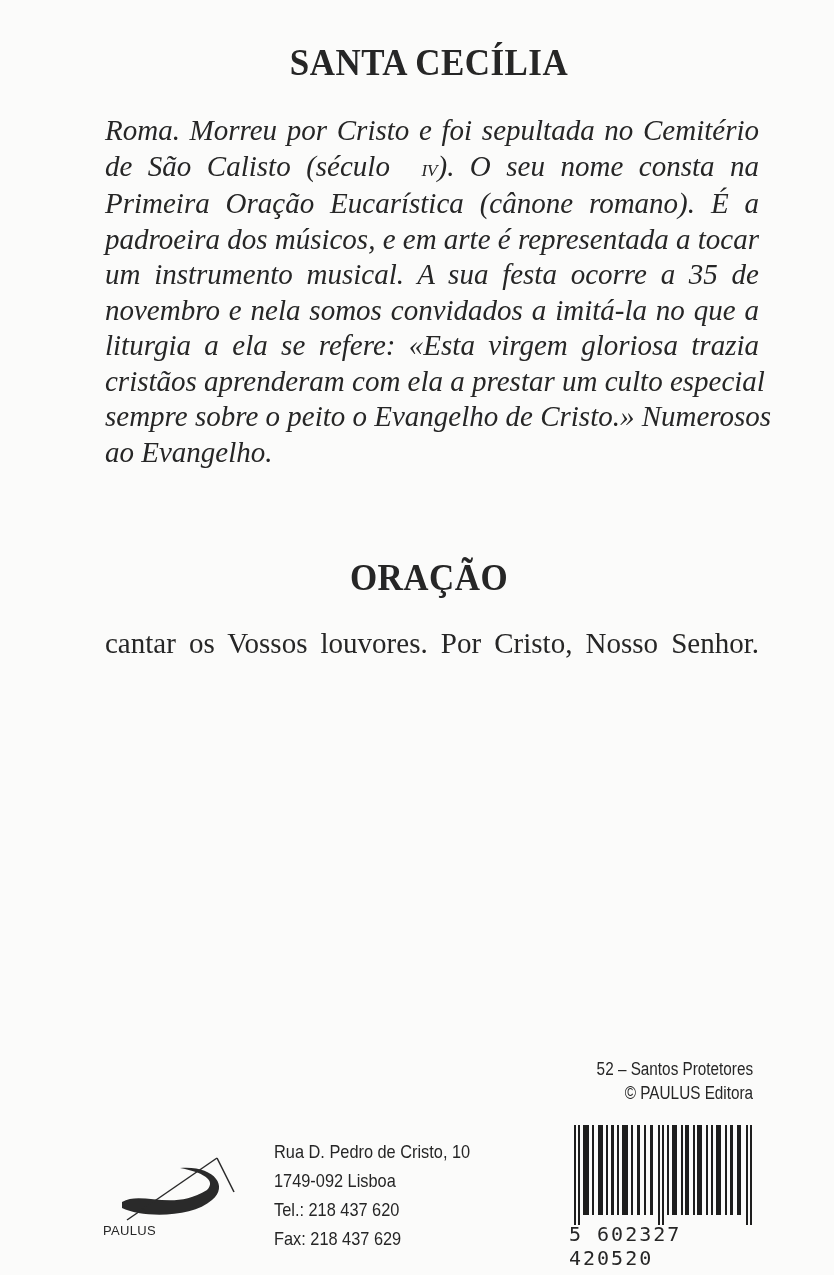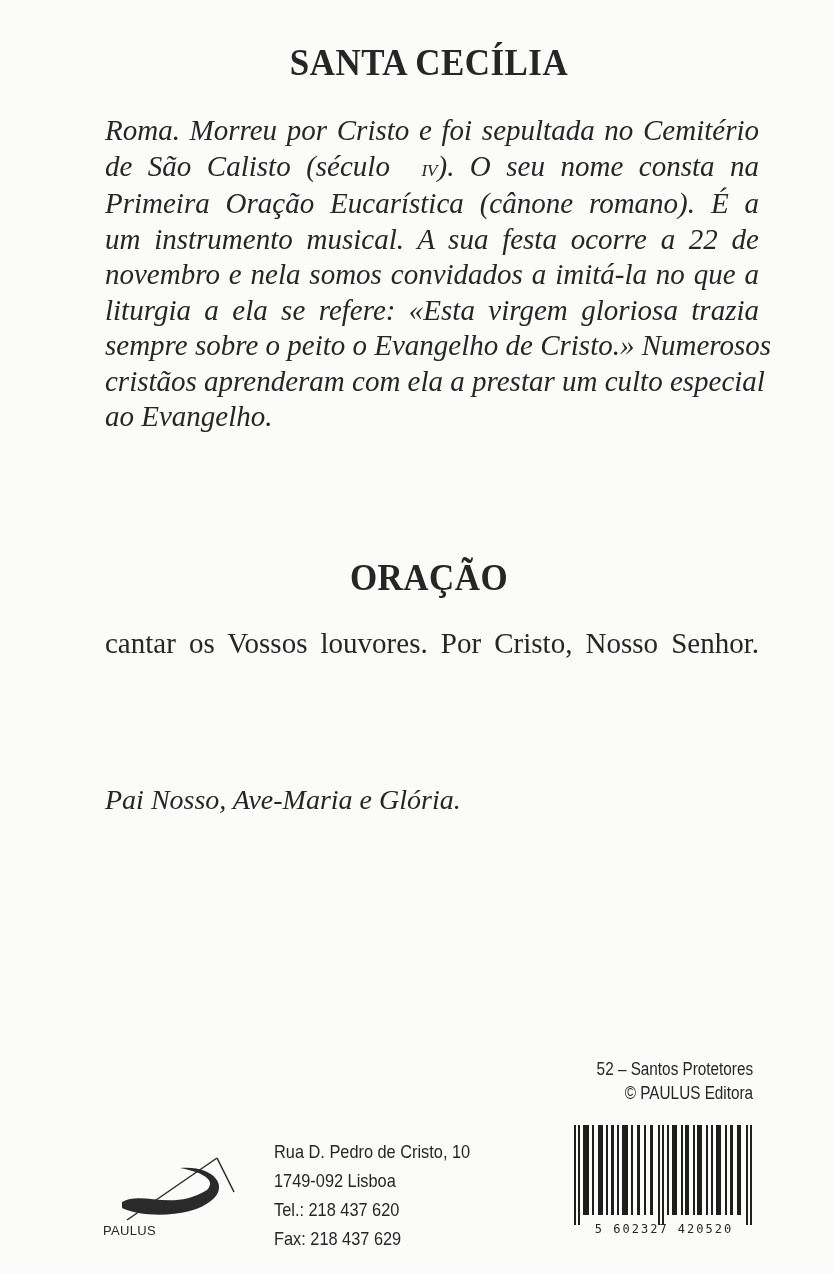--- a/index.html
+++ b/index.html
@@ -39,23 +39,22 @@
   .series {
     position: absolute; right: 93px; top: 1057px; text-align: right;
     font-family: "Liberation Sans Narrow", "Liberation Sans", sans-serif;
     font-size: 18px; line-height: 24px; transform: scaleX(0.85); transform-origin: right top;
   }
   .barcode {
     position: absolute; left: 562px; top: 1125px; width: 180px; height: 100px;
   }
   .barcode-digits {
     position: absolute; left: 557px; top: 1222px; width: 190px;
-    font-family: "DejaVu Sans Mono", monospace; font-size: 12px; letter-spacing: 2px;
+    font-family: "DejaVu Sans Mono", monospace; font-size: 20px; letter-spacing: 2px;
     background: transparent;
-    text-align: center;
   }
   .logo { position: absolute; left: 100px; top: 1150px; width: 130px; height: 90px; }
   .logo-text {
     position: absolute; left: 91px; top: 1223px;
     font-family: "Liberation Sans", sans-serif; font-size: 13px; letter-spacing: 0.3px;
   }
   .address {
     position: absolute; left: 262px; top: 1137px;
     font-family: "Liberation Sans", sans-serif; font-size: 19px; line-height: 29px;
     transform: scaleX(0.86); transform-origin: left top;
@@ -66,35 +65,35 @@
 <body>
 
 <div class="page">
 
   <div class="title t1">SANTA CECÍLIA</div>
 
   <div class="bio">
     <span class="line">Roma. Morreu por Cristo e foi sepultada no Cemitério</span>
     <span class="line"><span>de São Calisto (século </span><span class="sc">iv</span><span>). O seu nome consta na</span></span>
     <span class="line">Primeira Oração Eucarística (cânone romano). É a</span>
-    <span class="line">um instrumento musical. A sua festa ocorre a 22 de</span>
+    <span class="line">padroeira dos músicos, e em arte é representada a tocar</span>
+    <span class="line">um instrumento musical. A sua festa ocorre a 35 de</span>
     <span class="line">novembro e nela somos convidados a imitá-la no que a</span>
     <span class="line">liturgia a ela se refere: «Esta virgem gloriosa trazia</span>
+    <span class="line">cristãos aprenderam com ela a prestar um culto especial</span>
     <span class="line">sempre sobre o peito o Evangelho de Cristo.» Numerosos</span>
-    <span class="line">cristãos aprenderam com ela a prestar um culto especial</span>
     <span class="line last">ao Evangelho.</span>
   </div>
 
   <div class="title t2">ORAÇÃO</div>
 
   <div class="prayer">
     <span class="line">cantar os Vossos louvores. Por Cristo, Nosso Senhor.</span>
   </div>
 
-  <div class="closing">Pai Nosso, Ave-Maria e Glória.</div>
 
   <div class="series">
     <div>52 – Santos Protetores</div>
     <div>© PAULUS Editora</div>
   </div>
 
   <svg class="barcode" viewBox="0 0 180 100" preserveAspectRatio="none">
     <g fill="#1e1e1e">
       <rect x="0" y="0" width="2" height="100"></rect>
         <rect x="4" y="0" width="2" height="100"></rect>

